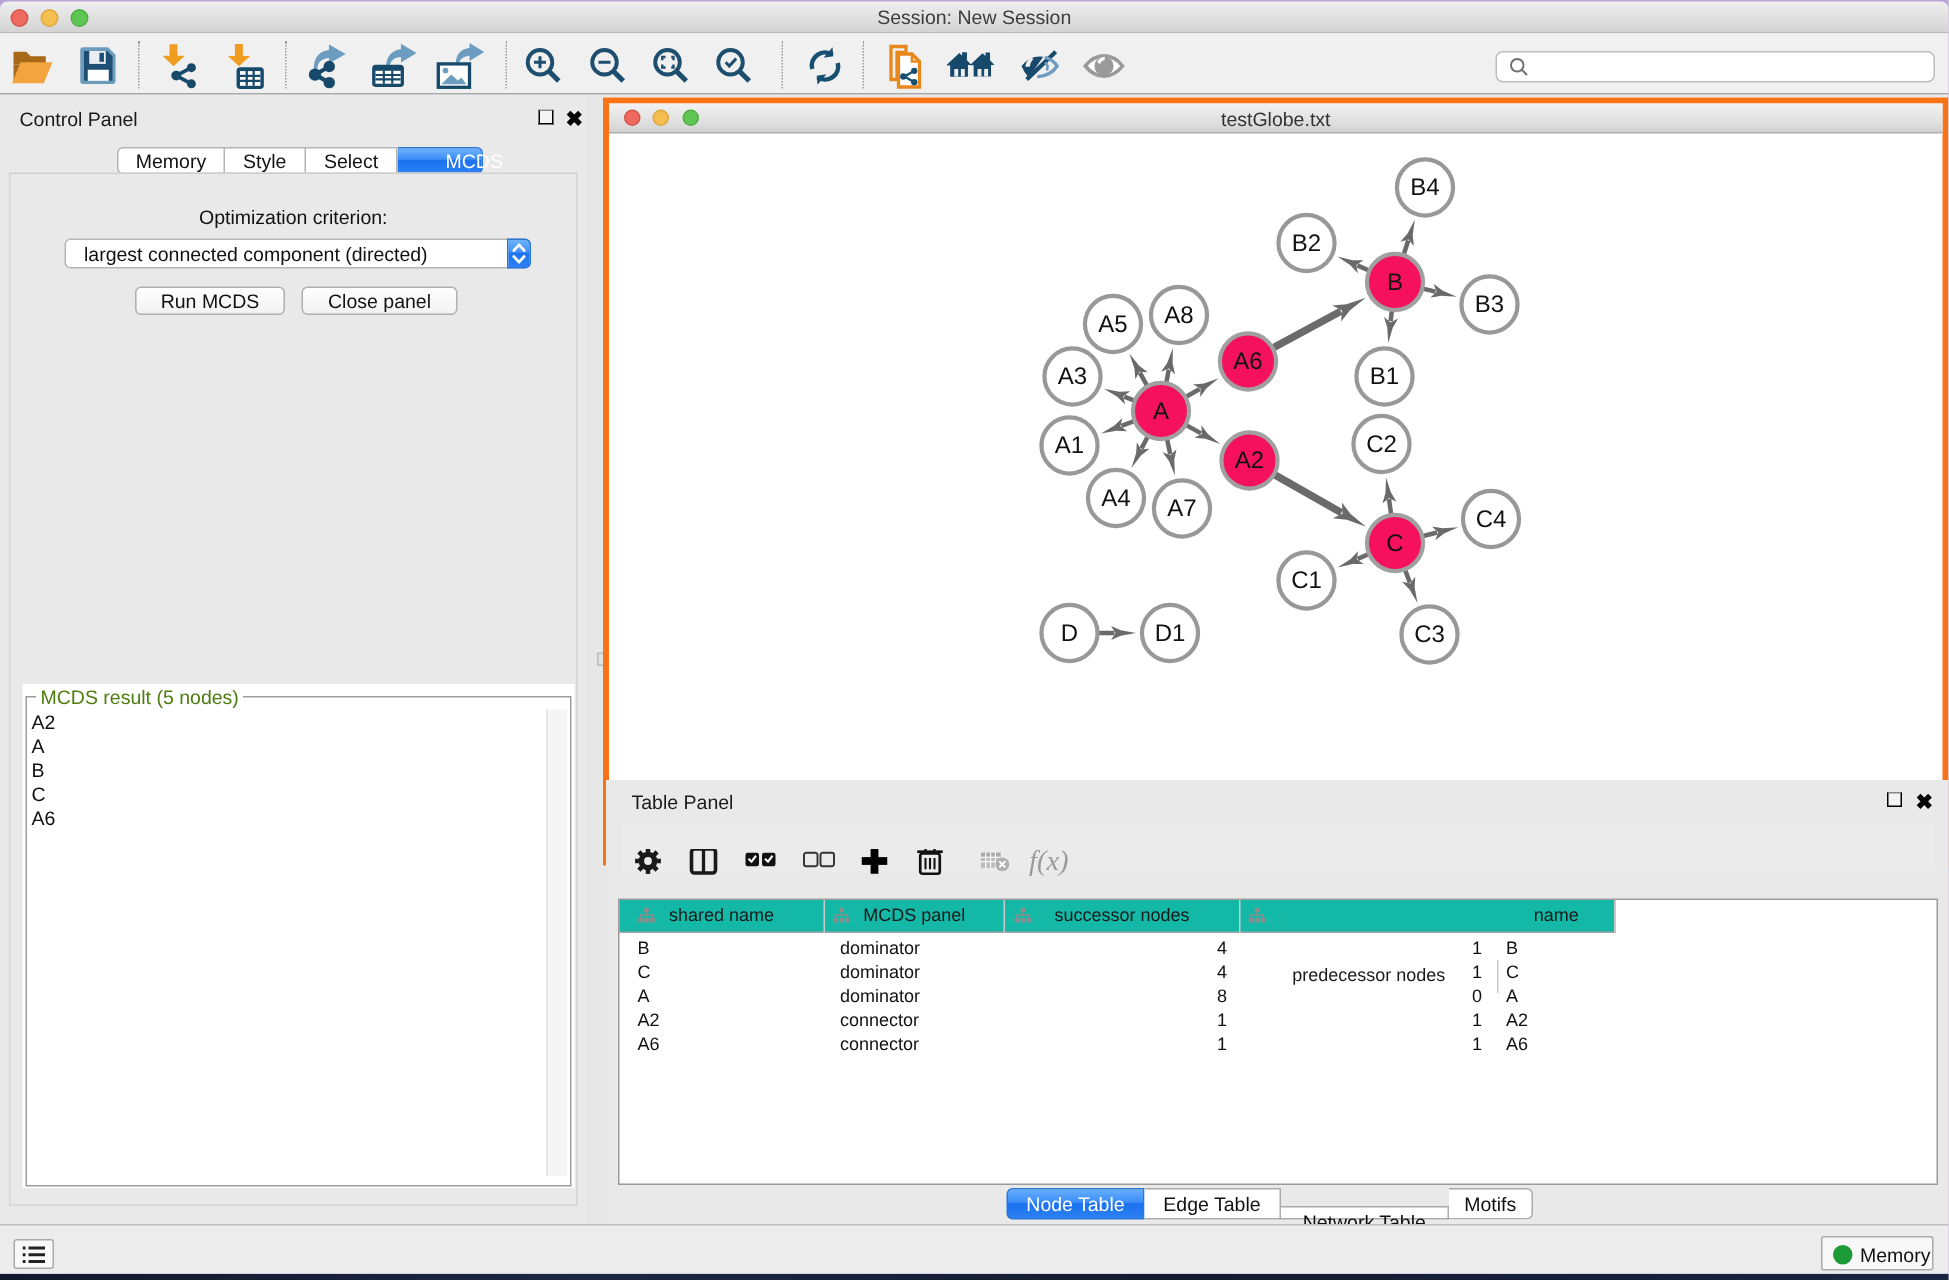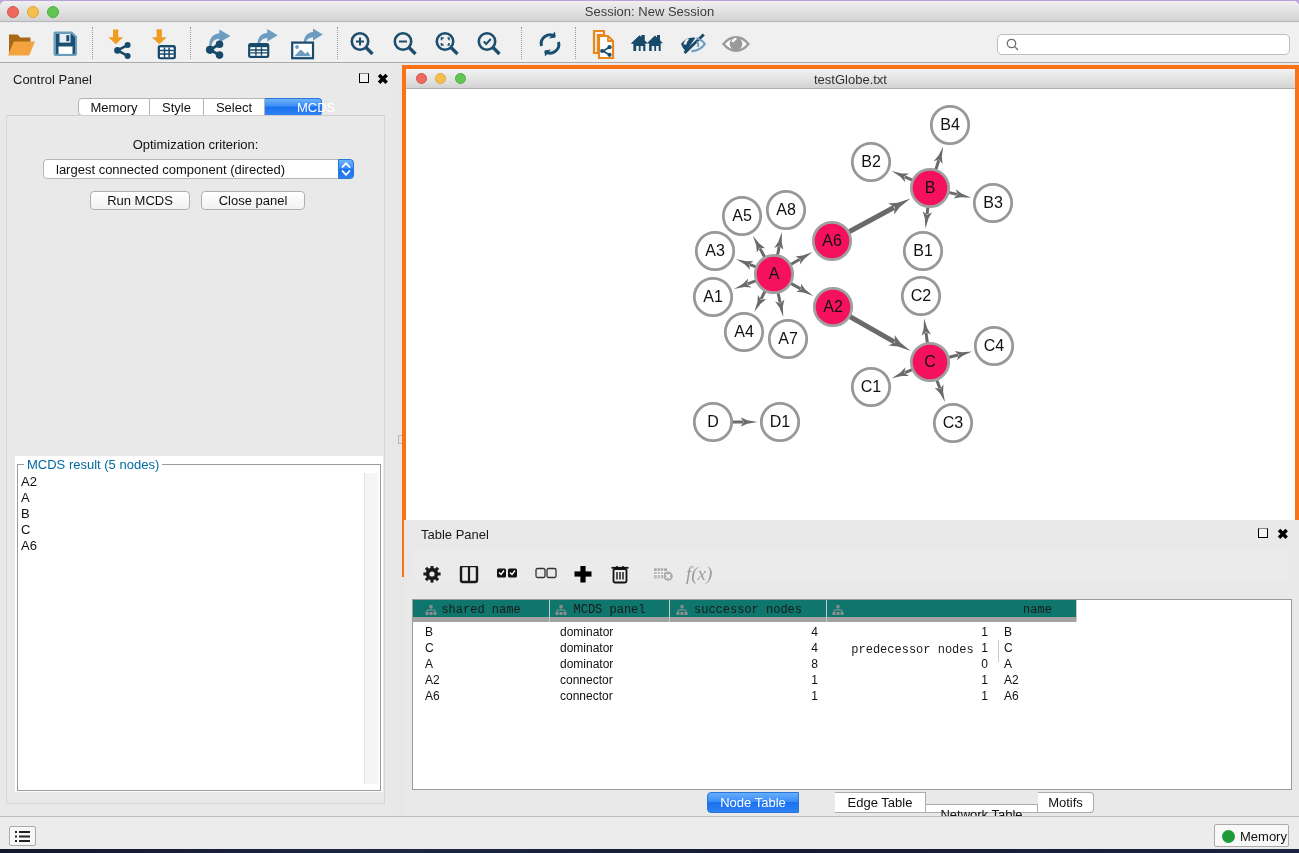--- a/index.html
+++ b/index.html
@@ -23,43 +23,43 @@
 #cp-tabs div.sel{background:linear-gradient(#6db3fb,#3b8cf8 45%,#1a72ef 50%,#2e80f2);color:#fff;border-color:#2a76d8;border-radius:0 4px 4px 0;}
 #cp-body{position:absolute;left:6px;top:51px;width:379px;height:689px;background:#e9e9e9;border:1px solid #d6d6d6;border-top:1px solid #cfcfcf;}
 
 #opt-label{position:absolute;left:0;top:73px;width:391px;text-align:center;font-size:13px;color:#111;}
 #dropdown{position:absolute;left:43px;top:95px;width:311px;height:20px;background:#fff;border:1px solid #b6b6b6;border-radius:4px;font-size:13px;line-height:19px;color:#111;padding-left:12px;}
 #dd-step{position:absolute;right:-1px;top:-1px;width:16px;height:20px;border-radius:0 4px 4px 0;background:linear-gradient(#6db3fb,#3f90f8 45%,#1a72ef 50%,#2e80f2);border:1px solid #2a76d8;}
 .btn{position:absolute;top:127px;height:19px;background:linear-gradient(#ffffff,#f2f2f2);border:1px solid #b0b0b0;border-radius:4px;font-size:13px;text-align:center;line-height:17px;color:#111;}
 
 #result-box{position:absolute;left:15px;top:392px;width:368px;height:336px;background:#fff;}
 #result-border{position:absolute;left:2px;top:8px;right:2px;bottom:1px;border:1px solid #9c9c9c;}
-#result-legend{position:absolute;left:9px;top:1px;background:#fff;padding:0 3px;font-size:13px;color:#0369a1;}
+#result-legend{position:absolute;left:9px;top:1px;background:#fff;padding:0 3px;font-size:13px;color:#4d7c0f;}
 #result-list{position:absolute;left:6px;top:18px;font-size:13px;line-height:16px;color:#111;}
 #result-scroll{position:absolute;right:5px;top:17px;width:14px;bottom:8px;background:#f5f5f5;border-left:1px solid #e0e0e0;}
 
 #vdivider{position:absolute;left:391px;top:63px;width:13px;height:752px;background:#e7e7e7;}
 
 #rdock{position:absolute;left:404px;top:63px;width:895px;height:752px;background:#e8e8e8;}
 
 #netwin{position:absolute;left:402px;top:64px;width:897px;height:512px;background:#fff;border:4px solid #f97316;}
 #net-titlebar{position:absolute;left:0;top:0;width:100%;height:20px;background:linear-gradient(#f2f2f2,#dedede 70%,#d2d2d2);border-bottom:1px solid #aeaeae;}
 #net-titlebar .tl{position:absolute;top:4px;width:11px;height:11px;border-radius:50%;}
 #net-title-text{position:absolute;top:3px;width:100%;text-align:center;font-size:13px;color:#323232;}
 
 #tpanel{position:absolute;left:404px;top:519px;width:895px;height:296px;background:#e9e9e9;}
 #tp-title{position:absolute;left:17px;top:7px;font-size:13px;color:#1a1a1a;}
 #tp-toolbar{position:absolute;left:10px;top:29px;width:875px;height:32px;background:#ebebeb;}
 #ttable{position:absolute;left:8px;top:79px;width:880px;height:191px;background:#fff;border:1px solid #9a9a9a;}
-#thead{position:absolute;left:0;top:0;width:664px;height:22px;background:#0f766e;border-bottom:5px solid #a3a3a3;font-family:Liberation Mono, monospace;}
+#thead{position:absolute;left:0;top:0;width:664px;height:22px;background:#14b8a6;border-bottom:1px solid #a3a3a3;}
 .hcell{position:absolute;top:0;height:22px;border-right:1px solid #c9c9c9;font-size:12px;color:#1a1a1a;text-align:center;line-height:21px;}
 .trow{position:absolute;font-size:12px;color:#111;height:16px;line-height:16px;}
 #tp-tabs{position:absolute;left:267px;top:272px;height:21px;display:flex;font-size:13px;}
 #tp-tabs div{background:#fff;border:1px solid #ababab;border-left:none;text-align:center;line-height:20px;color:#111;}
-#tp-tabs div:first-child{border-left:1px solid #ababab;border-radius:4px 0 0 4px;background:linear-gradient(#66aefc,#3b8cf8 45%,#1a72ef 50%,#2e80f2);color:#fff;border-color:#2a76d8;margin-left:36px;}
+#tp-tabs div:first-child{border-left:1px solid #ababab;border-radius:4px 0 0 4px;background:linear-gradient(#66aefc,#3b8cf8 45%,#1a72ef 50%,#2e80f2);color:#fff;border-color:#2a76d8;}
 #tp-tabs div:last-child{border-radius:0 4px 4px 0;}
 
 #statusbar{position:absolute;left:0;top:815px;width:1299px;height:33px;background:#ececec;border-top:1px solid #bdbdbd;}
 #desktop-strip{position:fixed;left:0;top:849px;width:1299px;height:4px;background:linear-gradient(90deg,#10182c,#1c2742 30%,#121b30 60%,#1a2440);z-index:99;}
 </style></head>
 <body>
 <div id="win">
   <div id="titlebar">
     <div class="tl" style="left:7px;background:#ee6a5f;border:0.5px solid #d5544a;"></div>
     <div class="tl" style="left:27px;background:#f5bf4f;border:0.5px solid #dfa63b;"></div>
@@ -457,21 +457,21 @@
           <div class="trow" style="left:591px;top:72px;">A2</div>
         <div class="trow" style="left:12px;top:88px;">A6</div>
           <div class="trow" style="left:147px;top:88px;">connector</div>
           <div class="trow" style="left:257px;top:88px;width:148px;text-align:right;">1</div>
           <div class="trow" style="left:414px;top:88px;width:161px;text-align:right;">1</div>
           <div class="trow" style="left:591px;top:88px;">A6</div>
       </div>
     </div>
     <div id="tp-tabs">
       <div style="width:92px;">Node Table</div>
-      <div style="width:91px;margin-left:36px;">Edge Table</div>
+      <div style="width:91px;">Edge Table</div>
       <div style="width:112px;margin-top:12px;">Network Table</div>
       <div style="width:56px;">Motifs</div>
     </div>
   </div>
 
   <div id="statusbar">
     <div style="position:absolute;left:9px;top:9px;width:27px;height:20px;background:#f8f8f8;border:1px solid #aaaaaa;border-radius:2px;">
       <svg width="15" height="13" viewBox="0 0 15 13" style="position:absolute;left:5px;top:3px;">
         <g fill="#222">
             <rect x="0" y="1" width="2" height="2"></rect>

